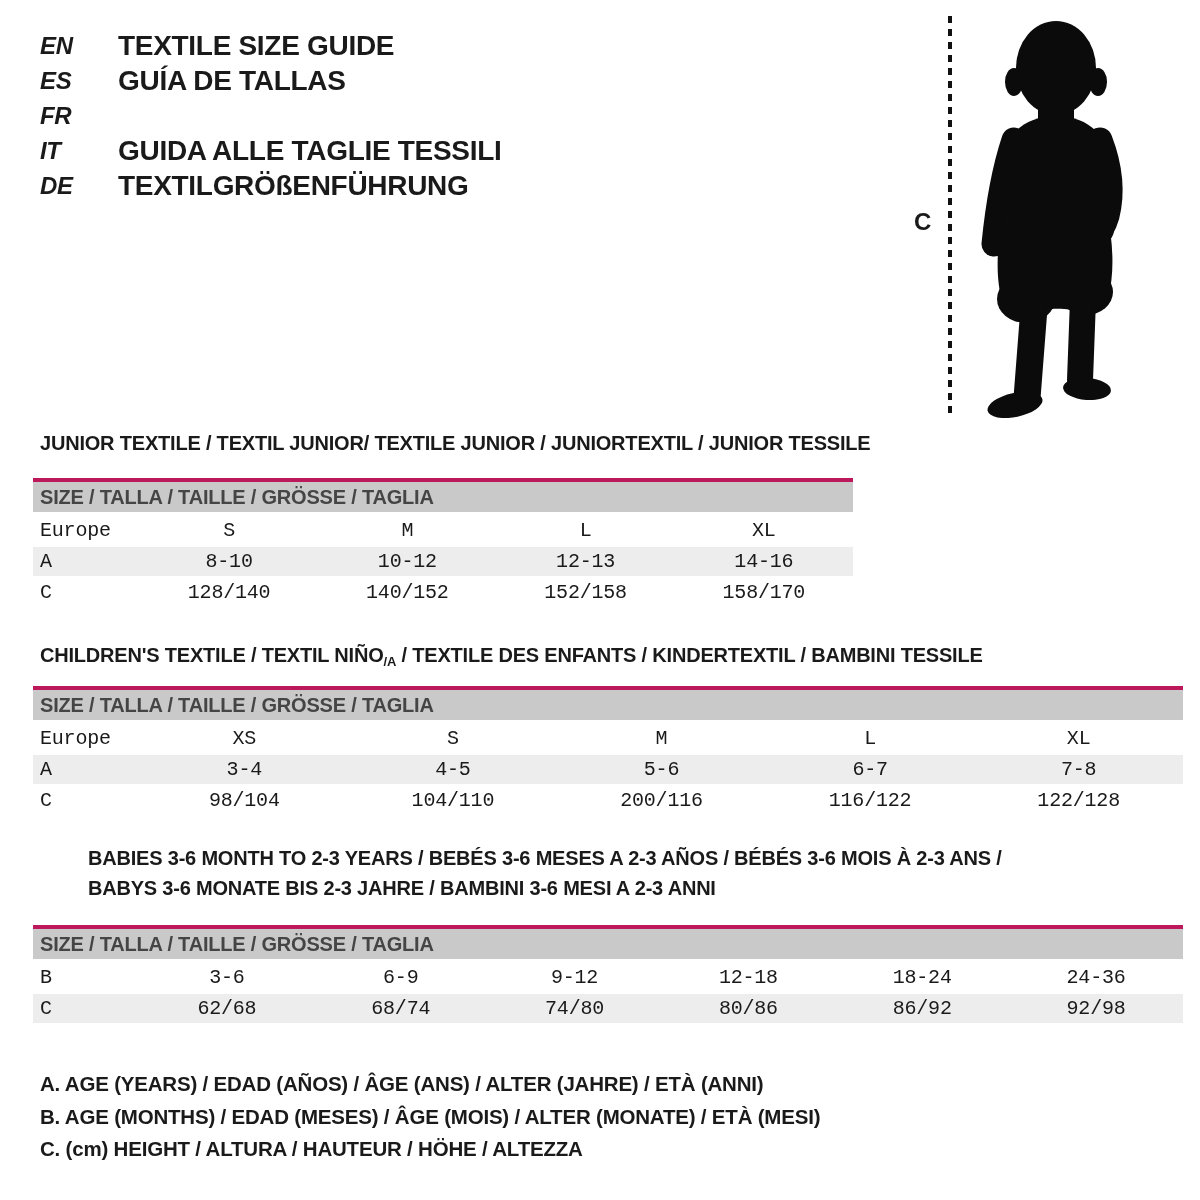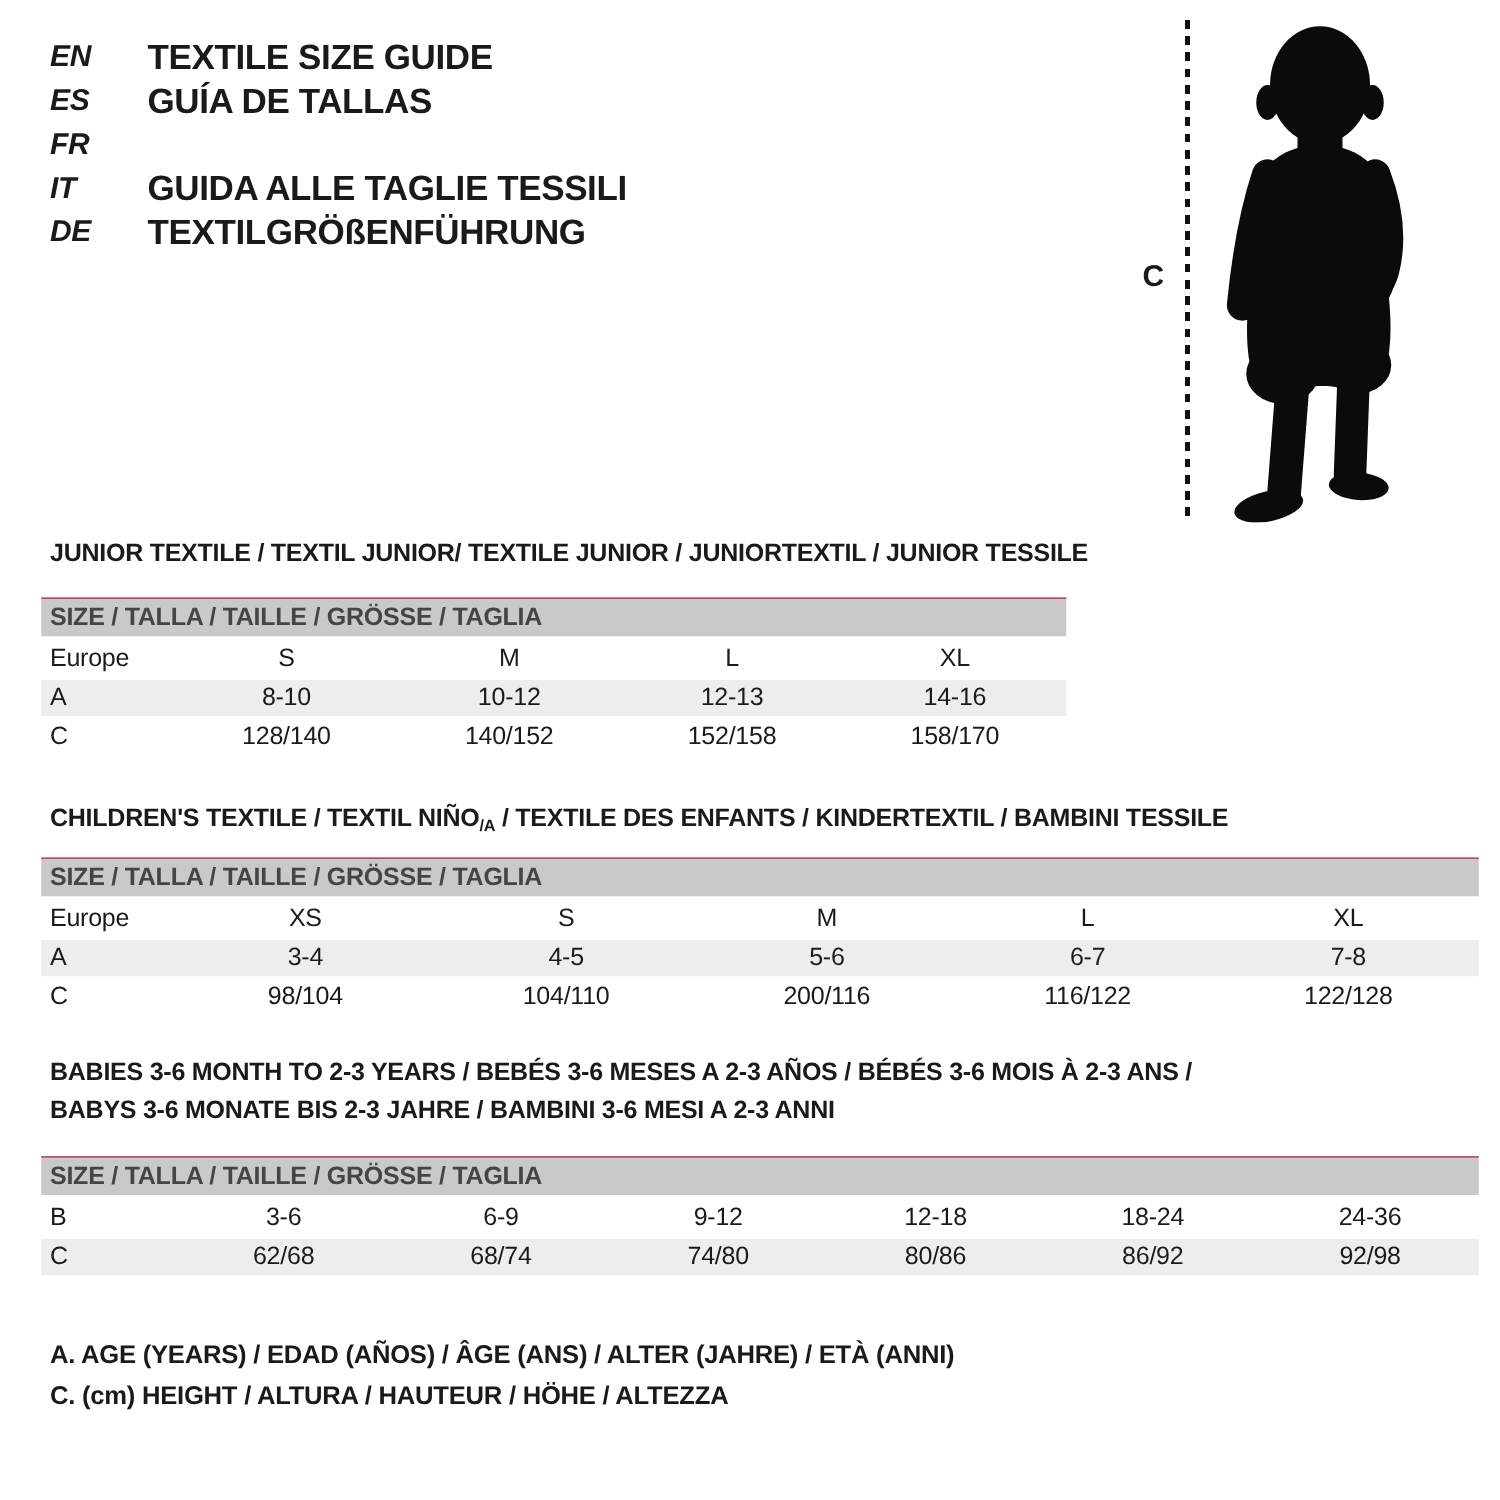--- a/index.html
+++ b/index.html
@@ -26,32 +26,32 @@
   .silhouette { position:absolute; left:56px; top:2px; }
 
   
   .section { position:absolute; left:33px; }
   #junior-section { top:430px; width:820px; }
   #children-section { top:642px; width:1150px; }
   #babies-section { top:843px; width:1150px; }
 
   .sec-title { font-weight:700; font-size:20px; letter-spacing:-0.2px; padding-left:7px; white-space:nowrap; height:26px; line-height:26px; }
   .sec-title sub { font-size:13px; vertical-align:baseline; position:relative; top:4px; }
-  .two-line .sec-title { height:30px; line-height:30px; }
+  .two-line .sec-title { height:30px; line-height:30px;margin-left:48px; }
 
   .size-bar {
-    border-top:1px solid #be185d; background:#c9c9c9; height:30px;
+    border-top:4px solid #be185d; background:#c9c9c9; height:30px;
     display:flex; align-items:center; padding-left:7px;
     font-weight:700; font-size:20px; color:#454545; letter-spacing:-0.2px;
   }
   #junior-section .size-bar { margin-top:22px; }
   #children-section .size-bar { margin-top:18px; }
   #babies-section .size-bar { margin-top:22px; }
 
-  .trow { display:flex; height:29px; margin-top:2px; align-items:center; font-size:20px; letter-spacing:-0.2px; }
+  .trow { display:flex; height:29px; margin-top:2px; align-items:center; font-size:20px; letter-spacing:-0.2px;font-family:Liberation Mono, monospace; }
   .trow.head { margin-top:4px; }
   .tlabel { width:100px; padding-left:7px; }
   .tcell { flex:1; text-align:center; }
   .shaded { background:#ededed; }
 
   
   .legend { position:absolute; left:40px; top:1068px; }
   .legend-line { font-weight:700; font-size:20.5px; line-height:32.5px; letter-spacing:-0.2px; white-space:nowrap; }
 </style>
 </head>
@@ -185,14 +185,15 @@
     <div class="tcell">68/74</div>
     <div class="tcell">74/80</div>
     <div class="tcell">80/86</div>
     <div class="tcell">86/92</div>
     <div class="tcell">92/98</div>
   </div>
 </div>
 
 <div class="legend">
   <div class="legend-line">A. AGE (YEARS) / EDAD (AÑOS) / ÂGE (ANS) / ALTER (JAHRE) / ETÀ (ANNI)</div>
+  <div class="legend-line">B. AGE (MONTHS) / EDAD (MESES) / ÂGE (MOIS) / ALTER (MONATE) / ETÀ (MESI)</div>
   <div class="legend-line">C. (cm) HEIGHT / ALTURA / HAUTEUR / HÖHE / ALTEZZA</div>
 </div>
 
 </body></html>

